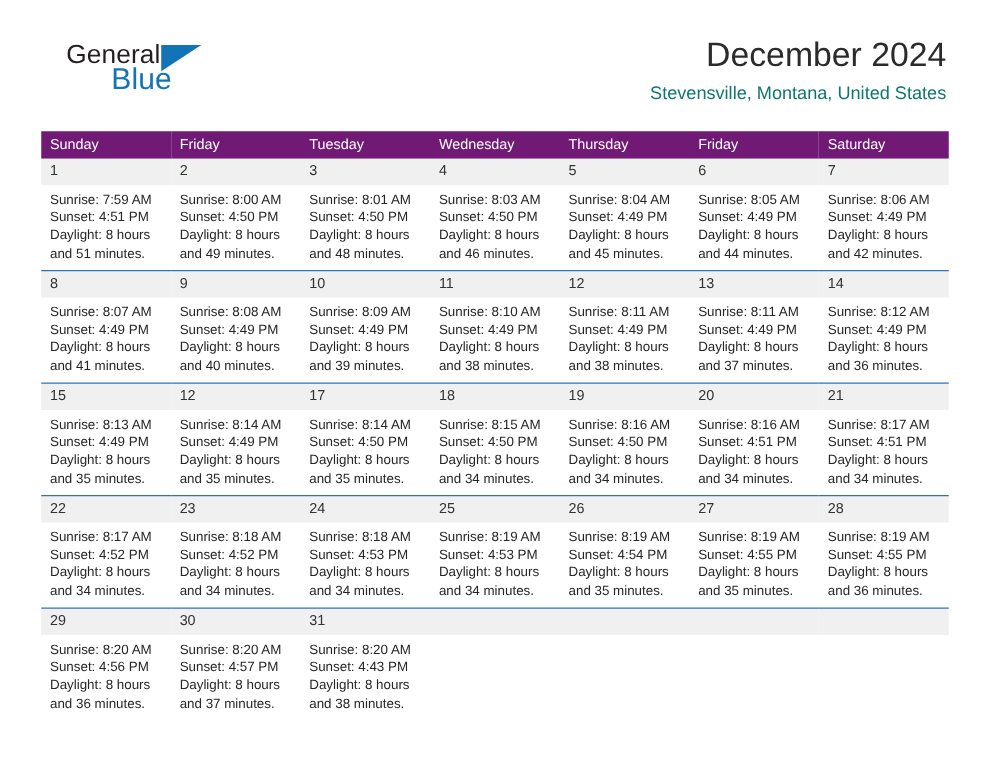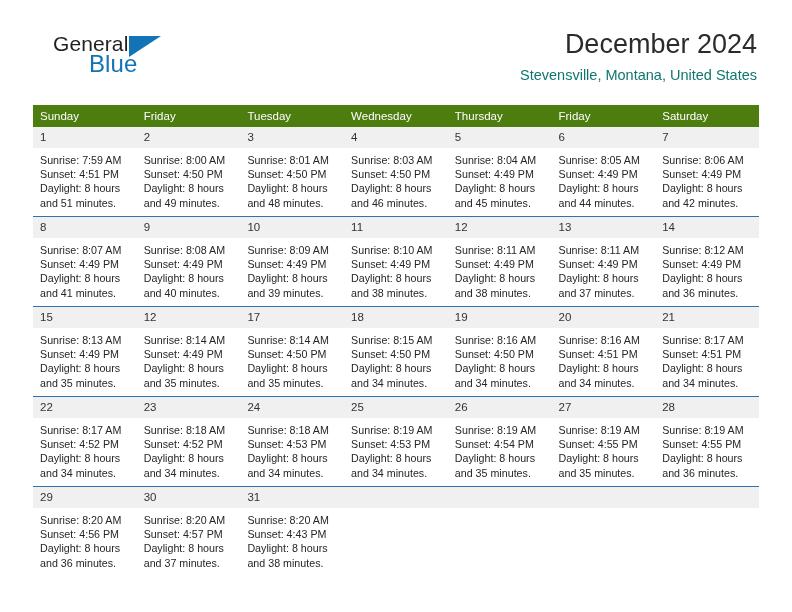--- a/index.html
+++ b/index.html
@@ -94,21 +94,21 @@
     left: 33px;
     top: 105px;
     width: 726px;
   }
   .cal-table {
     width: 726px;
     border-collapse: collapse;
     table-layout: fixed;
   }
   .cal-table th {
-    background: #4d7c0f;
+    background: #701a75;
     color: #ffffff;
     font-size: 11.5px;
     font-weight: normal;
     text-align: left;
     padding: 5px 0 5px 7px;
     height: 11px;
     border: none;
   }
   .cal-table td {
     vertical-align: top;

